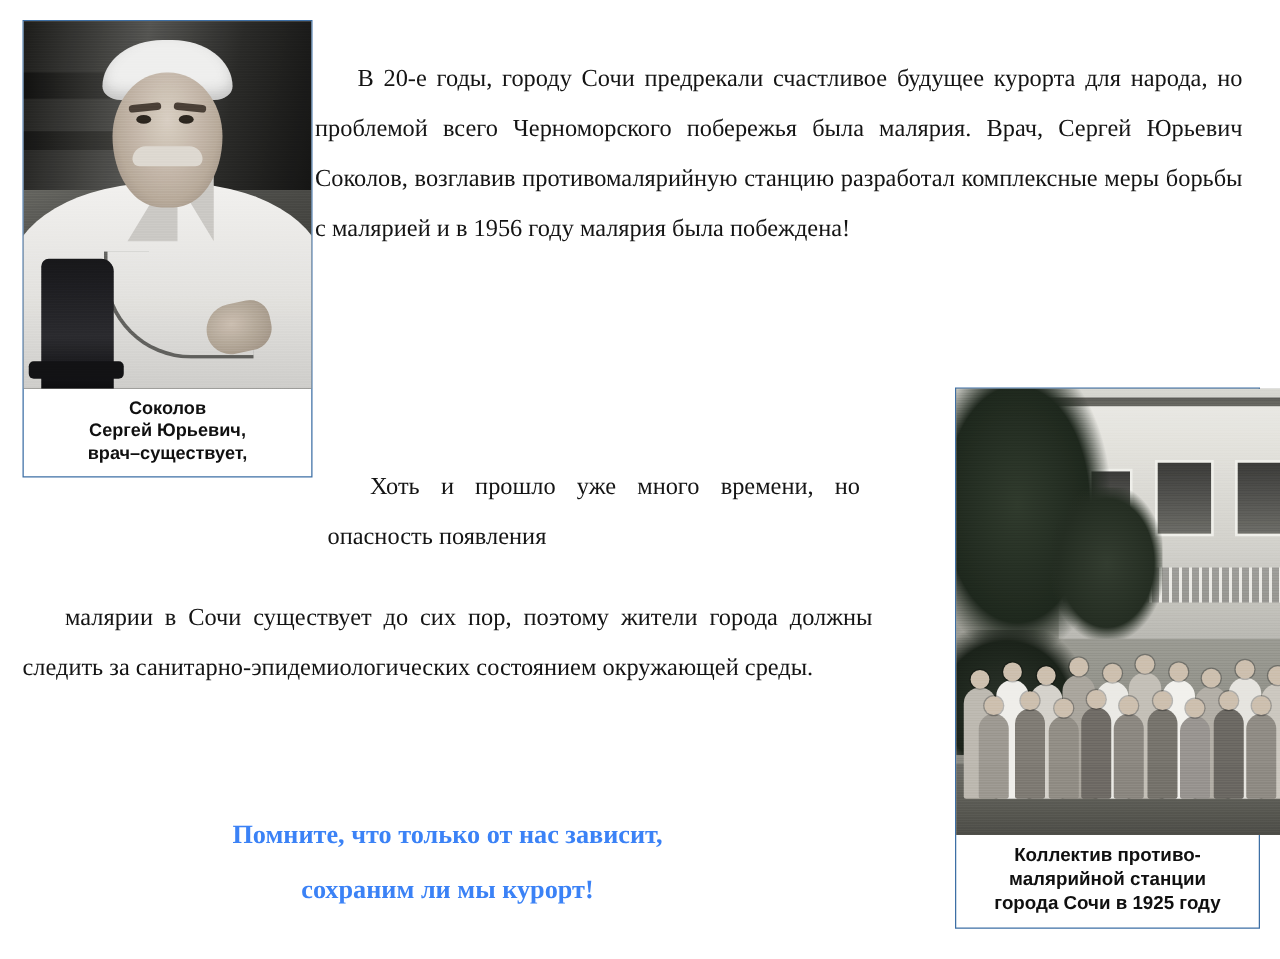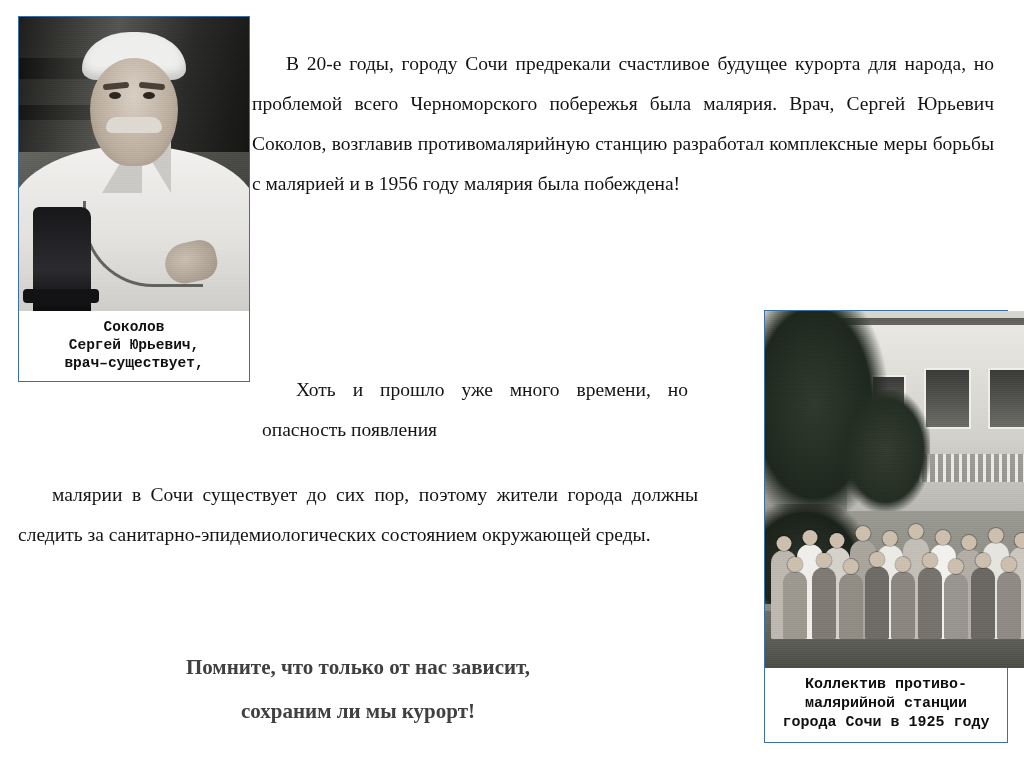--- a/index.html
+++ b/index.html
@@ -144,21 +144,21 @@
   }
   .pp-grain {
     position: absolute; inset: 0;
     background-image:
       repeating-linear-gradient(0deg, rgba(255,255,255,.035) 0 1px, rgba(0,0,0,.035) 1px 2px);
     mix-blend-mode: overlay;
   }
   .portrait-caption {
     padding: 7px 6px 9px;
     text-align: center;
-    font-family: Liberation Mono, monospace;
+    font-family: Liberation Sans, sans-serif;
     font-weight: bold;
     font-size: 14.5px;
     line-height: 1.25;
     color: #101010;
   }
 
   
   .group-card {
     position: absolute;
     right: 16px;
@@ -266,21 +266,21 @@
   .closing {
     position: absolute;
     left: 18px;
     top: 645px;
     width: 680px;
     text-align: center;
     font-family: "Liberation Serif", serif;
     font-weight: bold;
     font-size: 21px;
     line-height: 44px;
-    color: #404040;
+    color: #3b82f6;
   }
 </style>
 </head>
 <body>
 
 <div class="portrait-card">
   <div class="portrait-photo">
     <div class="pp-bg"></div>
     <div class="pp-wall"></div>
     <div class="pp-shelf"></div>

